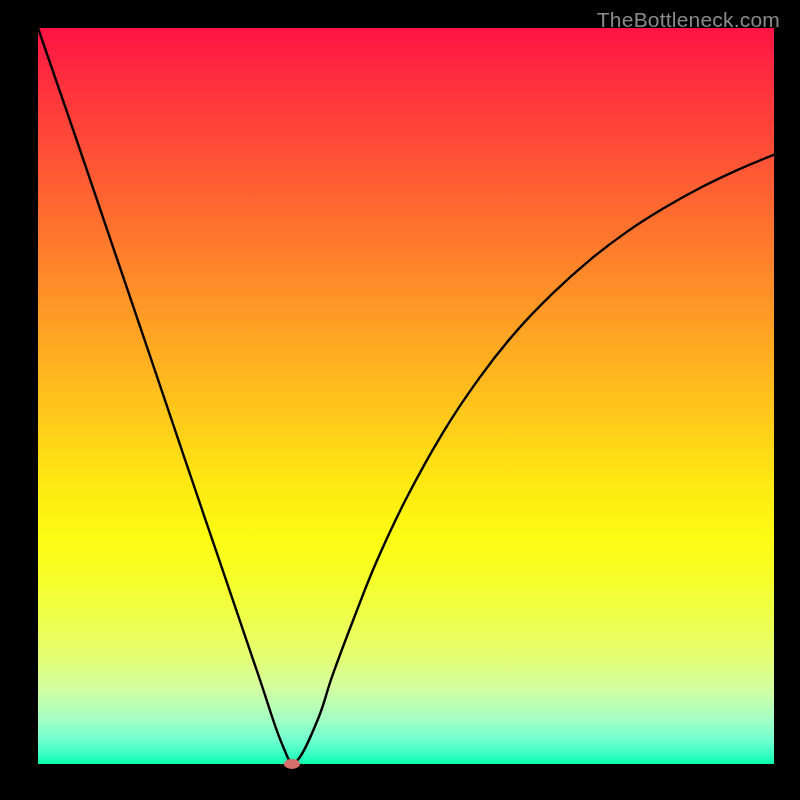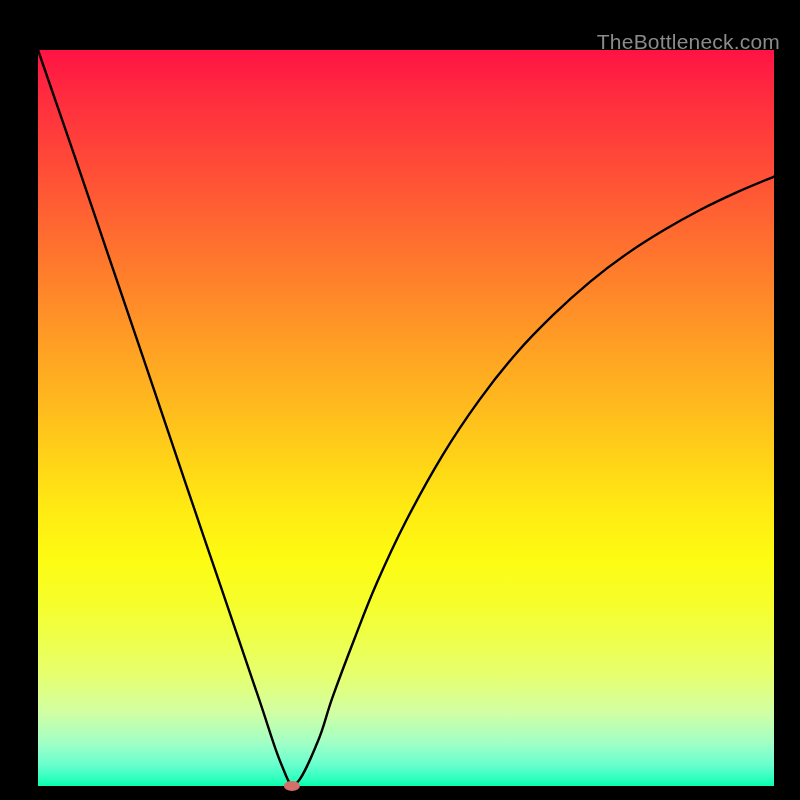--- a/index.html
+++ b/index.html
@@ -9,21 +9,20 @@
     height: 800px;
     overflow: hidden;
     background: #000;
     font-family: Arial, Helvetica, sans-serif;
   }
   .frame {
     position: relative;
     width: 800px;
     height: 670px;
     background: #000;
-    margin-top: 22px;
   }
   .plot-area {
     position: absolute;
     left: 38px;
     top: 28px;
     width: 736px;
     height: 736px;
     background: linear-gradient(to bottom,
       #ff1344 0%,
       #ff2b3f 6%,

